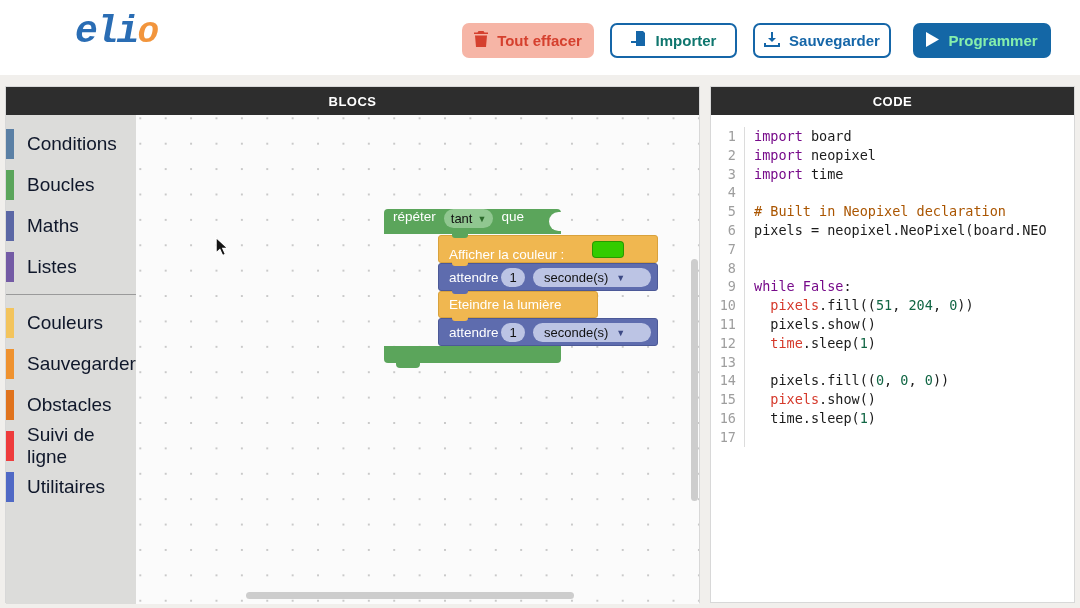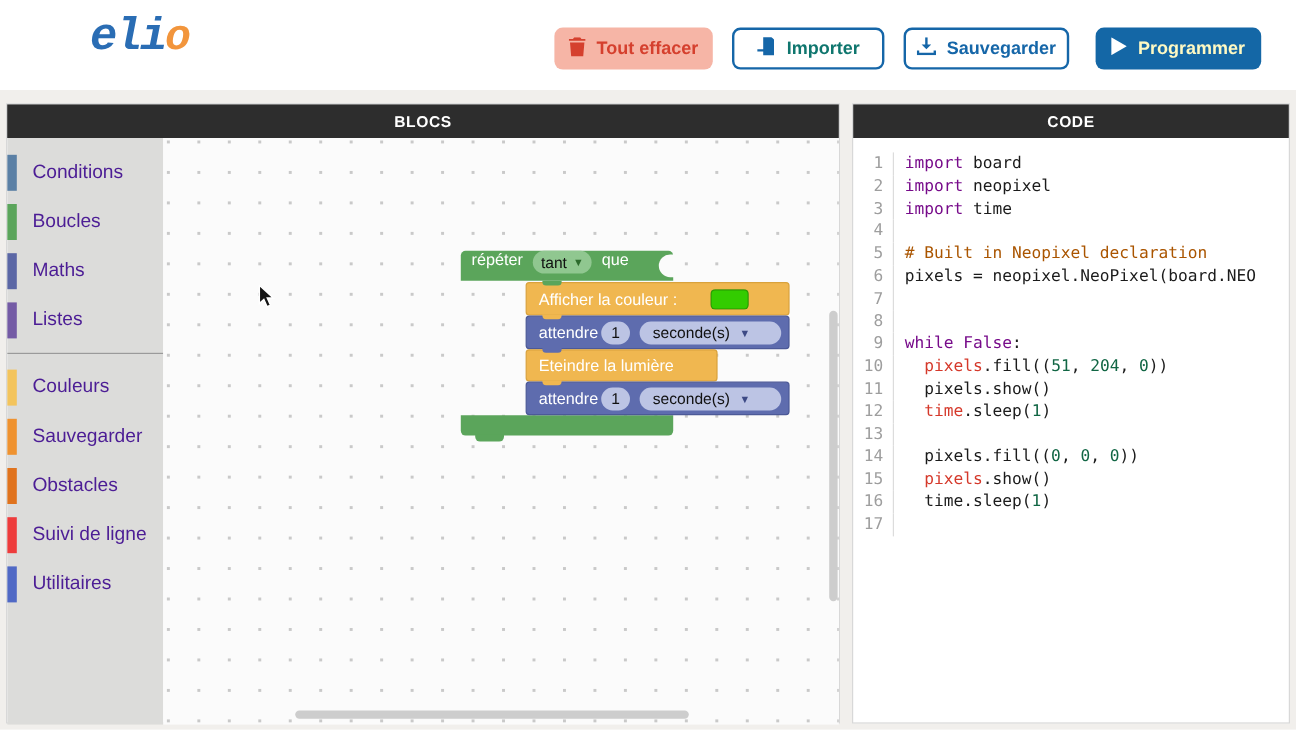--- a/index.html
+++ b/index.html
@@ -9,34 +9,34 @@
   
   .top-header { position:absolute; left:0; top:0; width:1080px; height:75px; background:#ffffff; }
   .logo { position:absolute; left:38px; top:10px; font-family:Liberation Mono, monospace; font-style:italic; font-weight:bold; font-size:38px; letter-spacing:-2px; cursor:default;margin-left:37px; }
   .logo .lg-blue { color:#2a6db4; }
   .logo .lg-orange { color:#f2953c; font-size:36px; }
 
   .hbtn { position:absolute; top:23px; height:35px; border-radius:7px; display:flex; align-items:center; justify-content:center; gap:9px; font-size:15px; font-weight:600; cursor:pointer; }
   .btn-clear   { left:462px; width:132px; background:#f6b5a6; color:#d5402e; border:none; }
   .btn-import  { left:610px; width:127px; background:#ffffff; color:#0f766e; border:2px solid #1566a8; }
   .btn-save    { left:753px; width:138px; background:#ffffff; color:#1566a8; border:2px solid #1566a8; }
-  .btn-program { left:913px; width:138px; background:#1467a6; color:#fef9c3; border:none; }
+  .btn-program { left:913px; width:138px; background:#1467a6; color:#86efac; border:none; }
 
   
   .panel { position:absolute; top:86px; height:517px; background:#ffffff; border:1px solid #d8d8d8; }
   .panel-blocs { left:5px; width:695px; }
   .panel-code  { left:710px; width:365px; }
   .panel-header { height:28px; background:#2d2d2d; color:#ffffff; font-size:13px; font-weight:bold; letter-spacing:0.5px; display:flex; align-items:center; justify-content:center; }
   .panel-body { position:relative; width:100%; height:489px; overflow:hidden; }
 
   
   .toolbox { position:absolute; left:0; top:0; width:130px; height:100%; background:#dcdcda; padding-top:8px; }
   .cat-row { height:41px; display:flex; align-items:center; cursor:pointer; }
   .cat-chip { width:8px; height:30px; margin-right:13px; flex:none; }
-  .cat-label { font-size:16px; color:#4c1d95; }
+  .cat-label { font-size:19px; color:#0f172a; }
   .cat-divider { border-top:1px solid #9a9a9a; margin:7px 0 7px 0; }
 
   
   .workspace { position:absolute; left:130px; top:0; width:565px; height:100%; background-color:#fbfbfb;
     background-image:radial-gradient(circle, #c9c9c9 1.2px, transparent 1.5px);
     background-size:25.4px 25.4px; background-position:17px 16px; }
 
   .blk { position:absolute; color:#ffffff; font-size:13.5px; font-weight:500; }
   .repeat-top { left:248px; top:94px; width:177px; height:25px; background:#5ba55b; border-radius:4px 4px 0 0; display:flex; gap:8px; padding-left:9px; }
   .repeat-spine { left:248px; top:119px; width:54px; height:112px; background:#5ba55b; padding:7px 0 0 9px; }
@@ -166,21 +166,21 @@
         <span class="pill">
             <span>tant</span>
             <span class="arr">▼</span>
           </span>
         <span>que</span>
         <span class="bool-socket"></span>
       </div>
       <div class="blk repeat-bottom"></div>
       <div class="blk repeat-tab"></div>
 
-      <div class="blk stack b-yellow" style="top:120px; width:220px; height:28px;">
+      <div class="blk stack b-yellow" style="top:120px; width:220px; height:28px;align-items:flex-end;">
         <span class="notch-tab nt-green"></span>
         <span>Afficher la couleur :</span>
         <span class="swatch"></span>
       </div>
 
       <div class="blk stack b-slate" style="top:148px; width:220px; height:28px;">
         <span class="notch-tab nt-yellow"></span>
         <span>attendre</span>
         <span class="fld fld-num">1</span>
         <span class="fld fld-dd">

